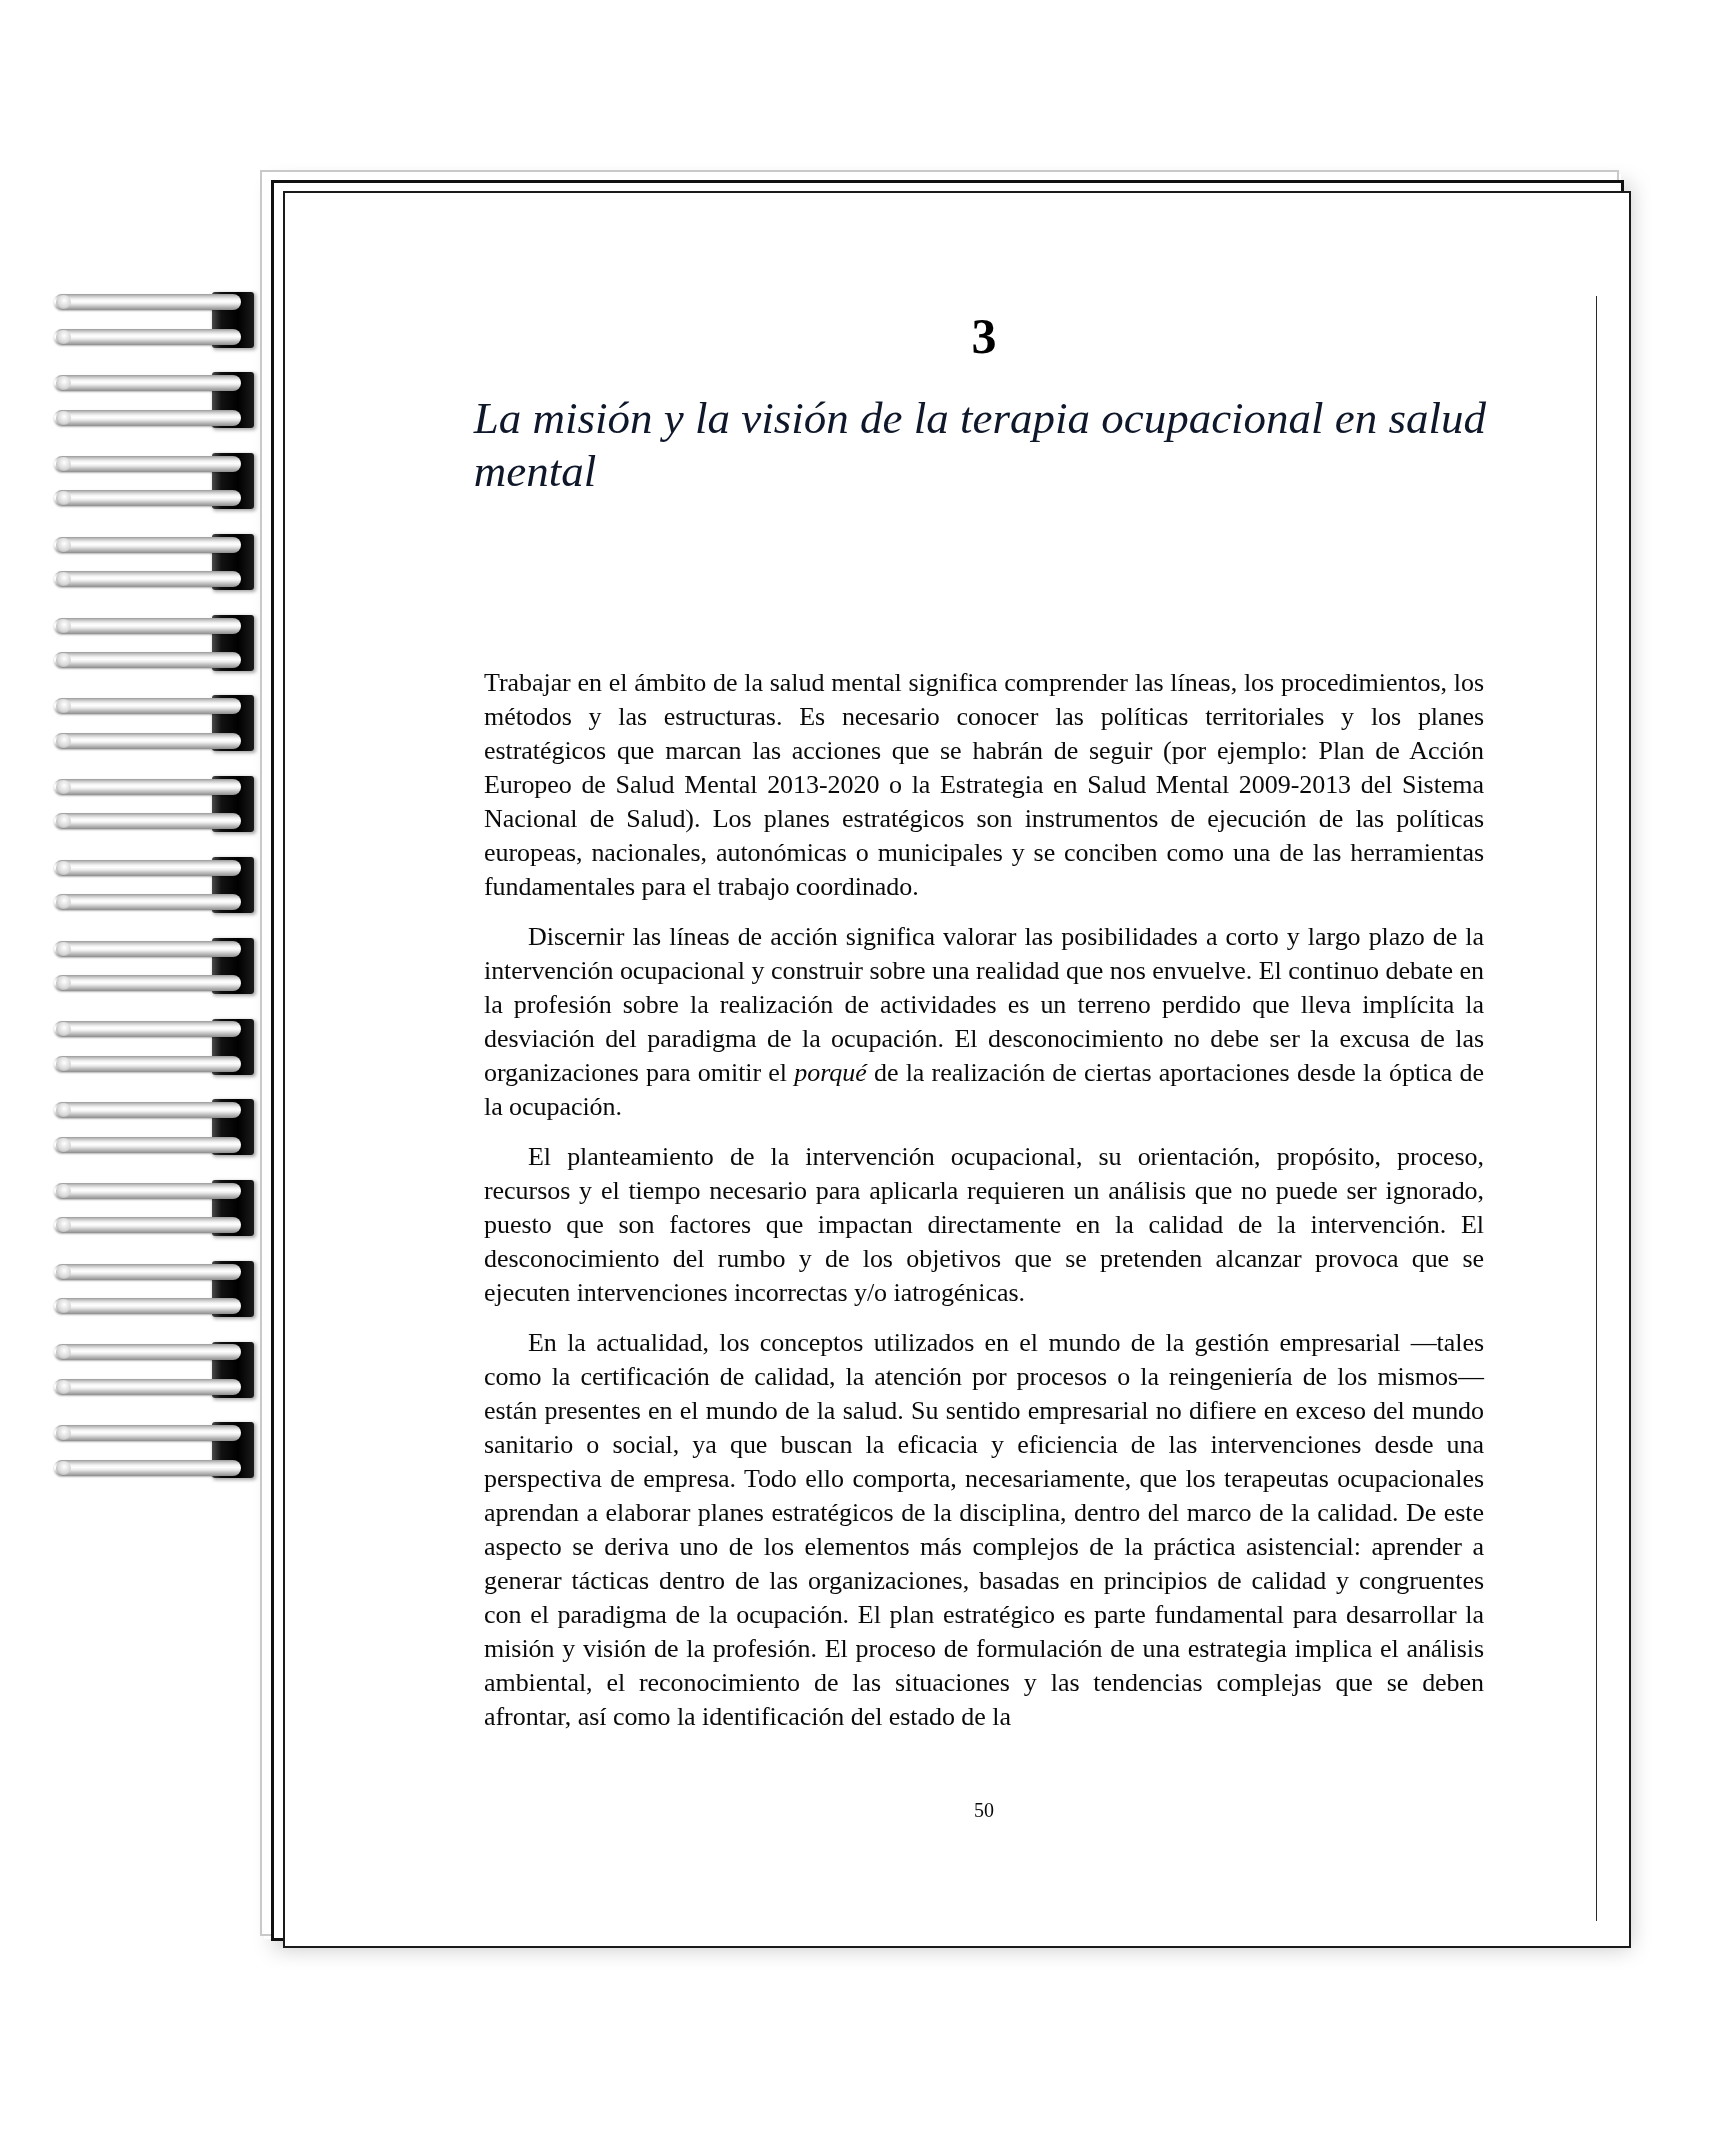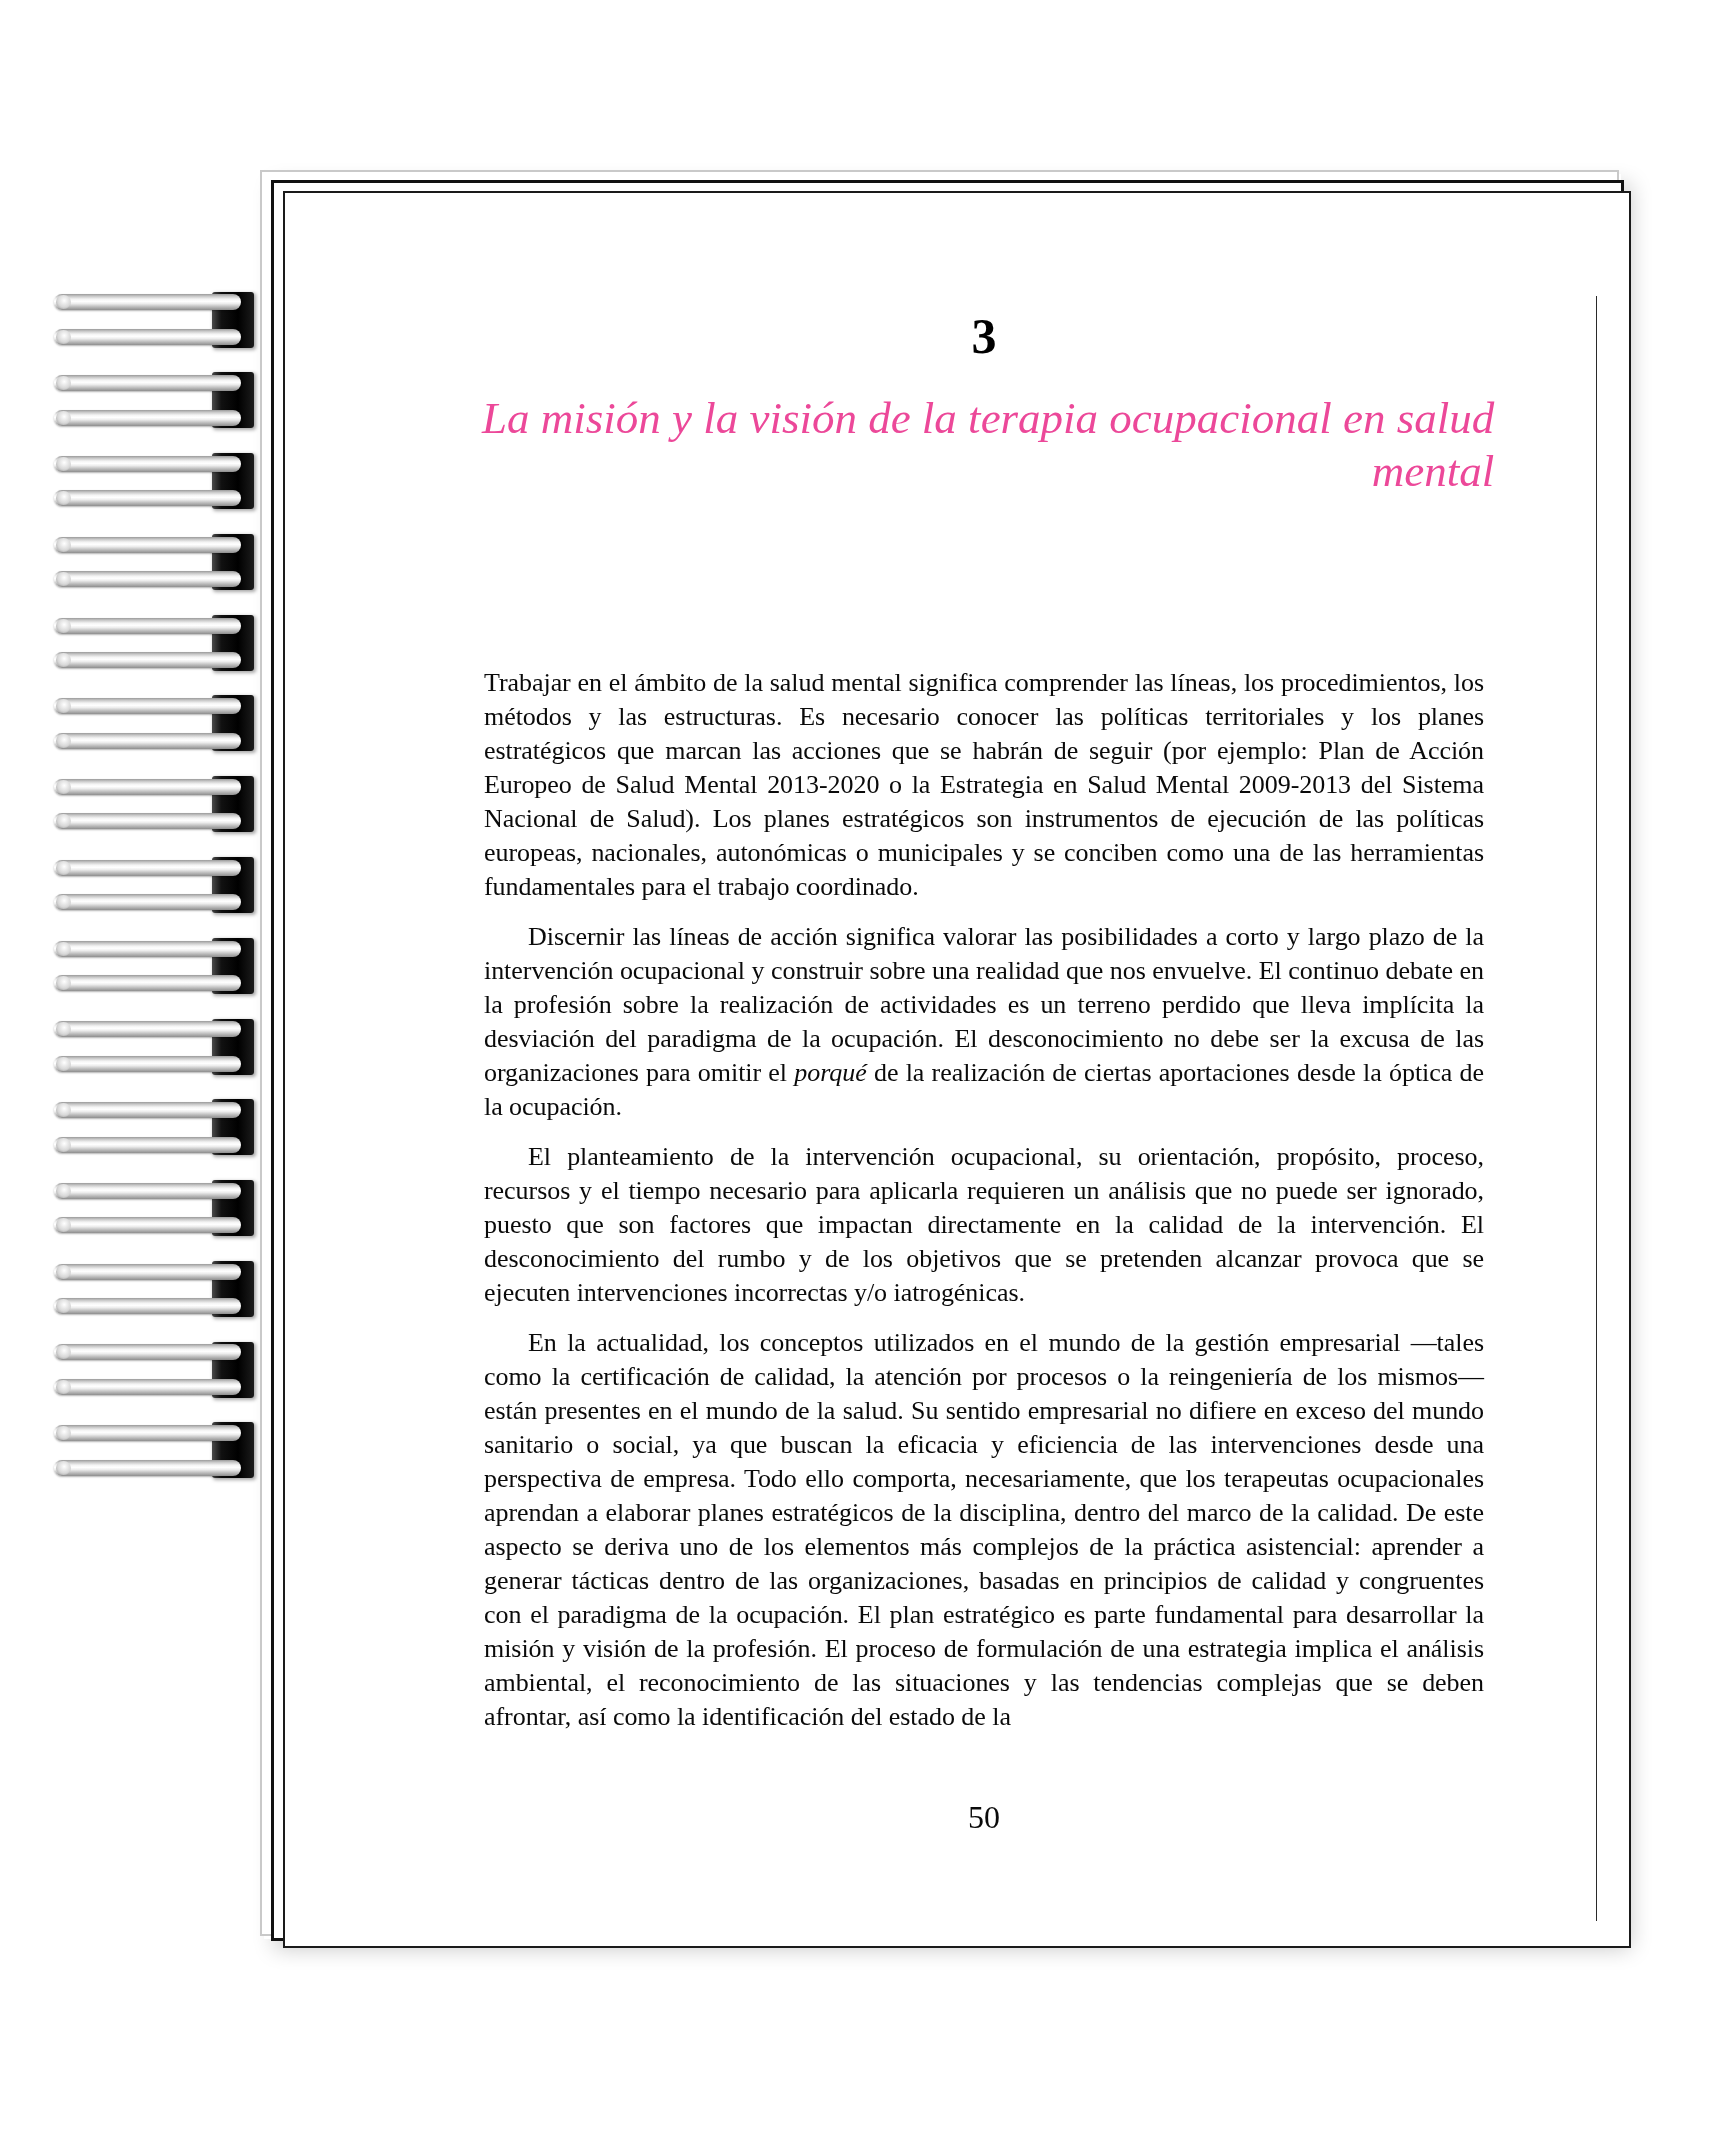--- a/index.html
+++ b/index.html
@@ -138,22 +138,22 @@
     text-align: center;
     color: #000000;
     margin-top: 120px;
   }
   .chapter-title {
     font-family: "Liberation Serif", "DejaVu Serif", serif;
     font-style: italic;
     font-weight: normal;
     font-size: 45px;
     line-height: 1.18;
-    text-align: right;
-    color: #ec4899;
+    text-align: left;
+    color: #0f172a;
     margin-top: 31px;
     padding: 0 5.7px;
   }
   .body-block {
     margin-top: 168px;
   }
   .body-block p {
     margin: 16px;
     font-family: "Liberation Serif", "DejaVu Serif", serif;
     font-size: 26px;
@@ -166,21 +166,21 @@
   .body-block p.indent {
     text-indent: 44px;
   }
   .body-block p em {
     font-style: italic;
   }
   .folio {
     margin-top: 65px;
     text-align: center;
     font-family: "Liberation Serif", "DejaVu Serif", serif;
-    font-size: 32px;
+    font-size: 20px;
     color: #0a0a0a;
   }
 </style>
 </head>
 <body>
 
 <div id="scene">
 
   <div class="page-shadow"></div>
   <div class="rule-outer"></div>

